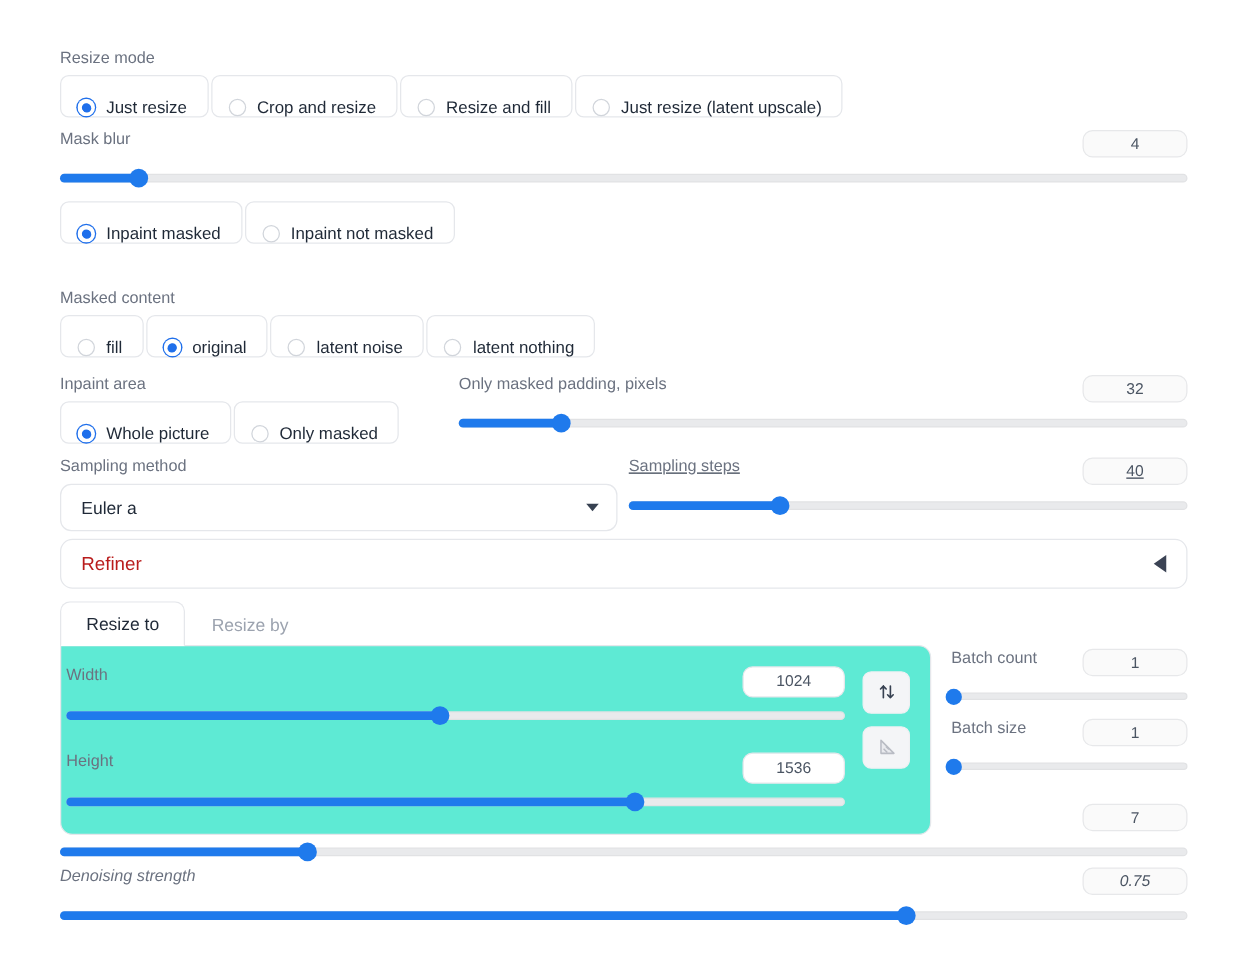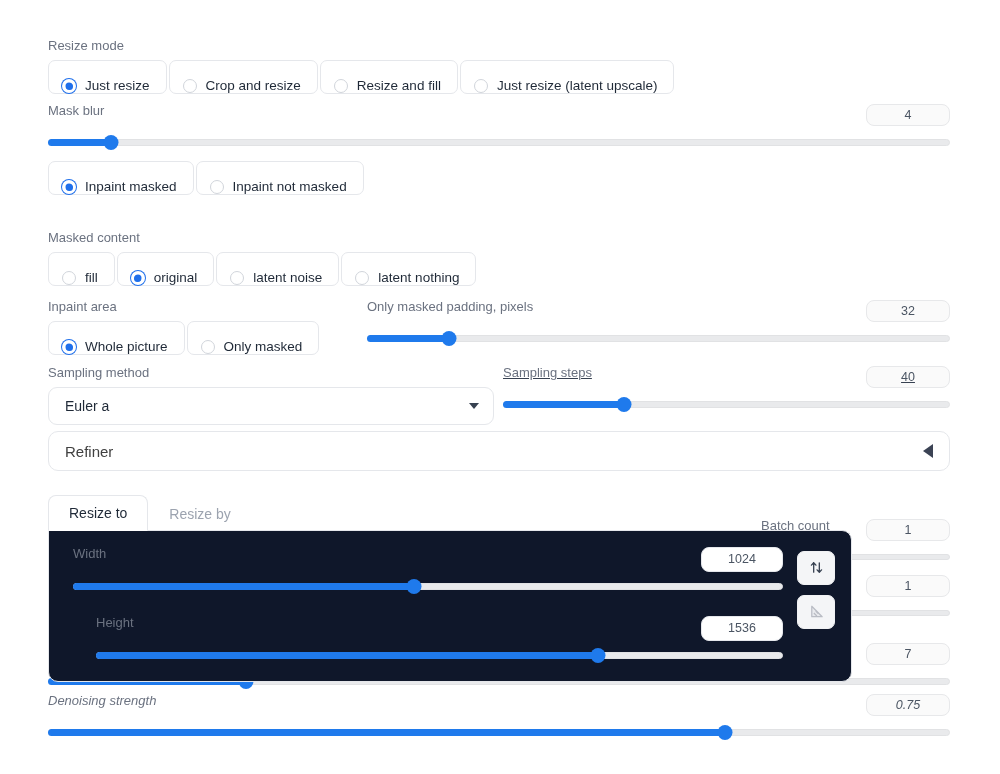--- a/index.html
+++ b/index.html
@@ -94,42 +94,42 @@
     cursor:pointer;
   }
   .caret { width:0;height:0;border-left:5px solid transparent;border-right:5px solid transparent;border-top:6px solid #374151; }
 
   
   .accordion {
     border:1px solid #e5e7eb; border-radius:10px;
     height:40px; background:#fff;
     display:flex; align-items:center; justify-content:space-between;
     padding:0 16px;
-    font-size:15px; color:#404040;
+    font-size:15px; color:#b91c1c;
     cursor:pointer;
   }
   .tri-left { width:0;height:0;border-top:7px solid transparent;border-bottom:7px solid transparent;border-right:10px solid #3b4354; }
 
   
   .tabs-wrap { position:relative; }
   .tabs { display:flex; align-items:flex-end; }
   .tab {
     font-size:14px; padding:9px 20px 8px 20px;
     color:#9ca3af; cursor:pointer; background:transparent;
     border:1px solid transparent; border-bottom:none;
     border-radius:8px 8px 0 0; line-height:1.2;
   }
   .tab.active {
     color:#1f2937; background:#fff;
     border-color:#e5e7eb; border-bottom:1px solid #fff;
     position:relative; z-index:2;
   }
   .panel {
     border:1px solid #e5e7eb; border-radius:0 10px 10px 10px;
-    background:#0f172a; margin-top:-1px; padding:16px 16px 18px 24px;
+    background:#5eead4; margin-top:-1px; padding:16px 16px 18px 4px;
     position:relative; z-index:1;
   }
 
   
   .iconbtn {
     width:38px; height:34px; border-radius:7px;
     background:#f4f5f7; border:1px solid #f0f1f3;
     display:flex; align-items:center; justify-content:center;
     cursor:pointer; color:#374151;
   }
@@ -255,21 +255,21 @@
     </div>
   </div>
 
   <div style="position:absolute;left:0;top:431px;width:902px;">
     <div class="accordion">
       <span>Refiner</span>
       <span class="tri-left"></span>
     </div>
   </div>
 
-  <div class="tabs-wrap" style="position:absolute;left:0;top:495px;width:804px;">
+  <div class="tabs-wrap" style="position:absolute;left:0;top:481px;width:697px;">
     <div class="tabs">
       <div class="tab active">
         <span>Resize to</span>
       </div>
       <div class="tab">
         <span>Resize by</span>
       </div>
     </div>
     <div class="panel">
       <div style="display:flex; gap:14px; align-items:flex-start;">
@@ -280,21 +280,21 @@
               <span class="field-label">Width</span>
               <div class="numbox plain">1024</div>
             </div>
             <div class="slider" style="margin-top:8px;">
               <div class="track"></div>
               <div class="fill" id="f-width" style="width: 48%;"></div>
               <div class="thumb" id="t-width" style="left: 48%;"></div>
             </div>
           </div>
 
-          <div style="margin-top:22px;margin-left:23px;">
+          <div style="margin-top:22px;">
             <div class="slider-head">
               <span class="field-label">Height</span>
               <div class="numbox plain">1536</div>
             </div>
             <div class="slider" style="margin-top:8px;">
               <div class="track"></div>
               <div class="fill" id="f-height" style="width: 73%;"></div>
               <div class="thumb" id="t-height" style="left: 73%;"></div>
             </div>
           </div>

